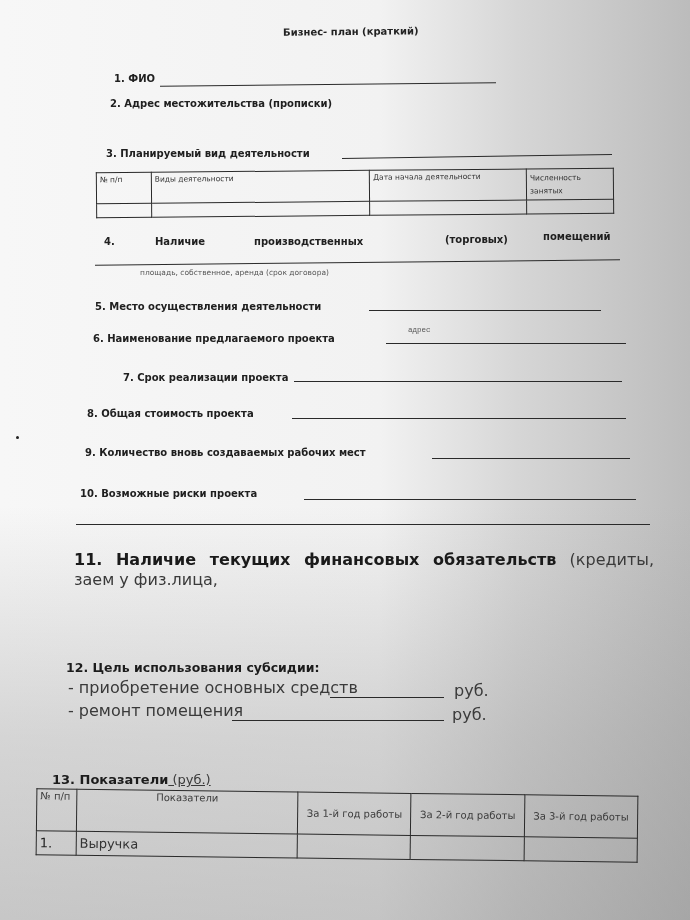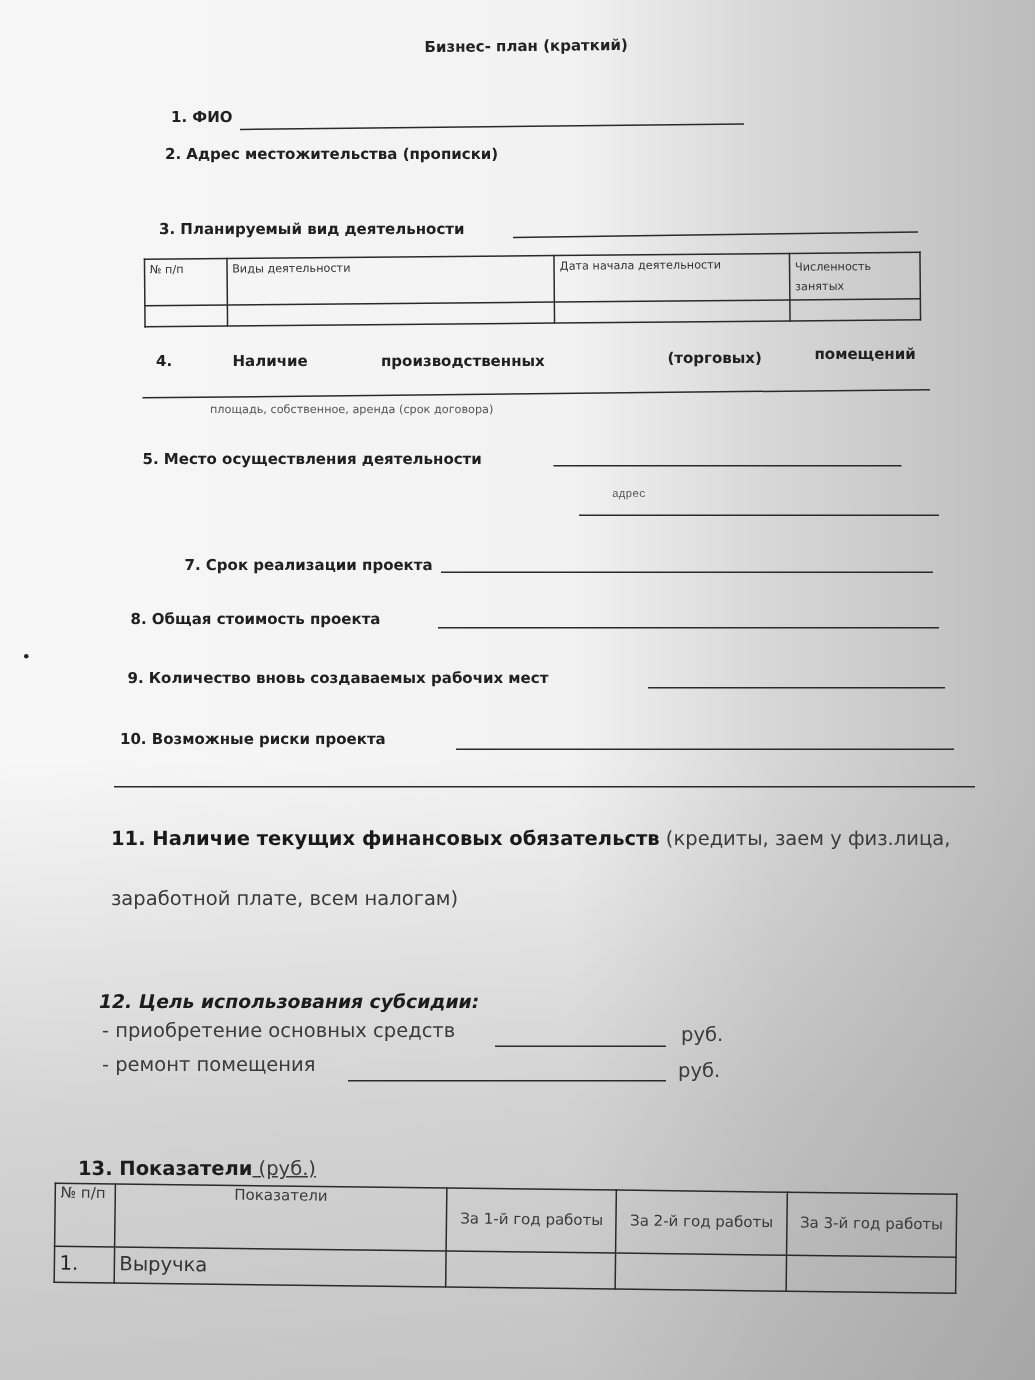--- a/index.html
+++ b/index.html
@@ -14,21 +14,21 @@
         linear-gradient(180deg, rgba(255,255,255,0.0) 0%, rgba(255,255,255,0) 55%, rgba(150,150,150,0.35) 80%, rgba(140,140,140,0.45) 100%);
     }
     .abs { position: absolute; white-space: nowrap; }
     .title { left: 283px; top: 26px; font-size: 10px; font-weight: bold; transform: rotate(-0.6deg); color: #222; }
     .lbl { font-size: 10px; font-weight: bold; color: #202020; }
     .lbl-lg { font-size: 12.5px; font-weight: bold; color: #1c1c1c; }
     .line { position: absolute; height: 0; border-top: 1.3px solid #2a2a2a; }
     .hint { font-size: 7.5px; color: #555; }
     .tbl { position: absolute; border-collapse: collapse; }
     .tbl td { border: 1.2px solid #2a2a2a; font-size: 7.5px; vertical-align: top; padding: 2px 3px; color: #333; }
-    .para { font-size: 13px; color: #3a3a3a; line-height: 20px; }
+    .para { font-size: 16px; color: #3a3a3a; line-height: 20px; }
     .para b { color: #1a1a1a; }
     .t13 td { font-size: 10px; color: #3a3a3a; text-align: center; vertical-align: middle; padding: 1px 3px; }
     .dot { position: absolute; width: 3px; height: 3px; border-radius: 50%; background: #222; }
   </style>
 </head>
 <body>
 
 <div class="page">
 
   <div class="abs title">Бизнес- план (краткий)</div>
@@ -63,42 +63,42 @@
   <div class="abs lbl" style="left:254px;top:236px;">производственных</div>
   <div class="abs lbl" style="left:445px;top:234px;">(торговых)</div>
   <div class="abs lbl" style="left:543px;top:231px;">помещений</div>
   <div class="line" style="left:95px;top:262px;width:525px;transform:rotate(-0.6deg);"></div>
   <div class="abs hint" style="left:140px;top:268px;">площадь, собственное, аренда (срок договора)</div>
 
   <div class="abs lbl" style="left:95px;top:301px;">5.  Место осуществления деятельности</div>
   <div class="line" style="left:369px;top:310px;width:232px;"></div>
   <div class="abs hint" style="left:408px;top:326px;font-family:Liberation Mono, monospace;">адрес</div>
 
+  <div class="abs lbl" style="left:93px;top:333px;">6. Наименование предлагаемого проекта</div>
   <div class="line" style="left:386px;top:343px;width:240px;"></div>
 
   <div class="abs lbl" style="left:91px;top:372px;margin-left:32px;">7. Срок реализации проекта</div>
   <div class="line" style="left:294px;top:381px;width:328px;"></div>
 
   <div class="abs lbl" style="left:87px;top:408px;">8. Общая стоимость проекта</div>
   <div class="line" style="left:292px;top:418px;width:334px;"></div>
 
   <div class="abs lbl" style="left:85px;top:447px;">9. Количество вновь создаваемых рабочих мест</div>
   <div class="line" style="left:432px;top:458px;width:198px;"></div>
 
   <div class="abs lbl" style="left:80px;top:488px;">10. Возможные риски проекта</div>
   <div class="line" style="left:304px;top:499px;width:332px;"></div>
   <div class="line" style="left:76px;top:524px;width:574px;"></div>
 
   <div class="abs para" style="left:74px;top:550px;width:580px;white-space:normal;text-align:justify;">
     <b>11. Наличие текущих финансовых обязательств</b><span> (кредиты, заем у физ.лица,</span><br>
     <br>
-    <span>заработной плате, всем налогам)</span>
   </div>
 
-  <div class="abs lbl-lg" style="left:66px;top:660px;font-style:italic;">12. Цель использования субсидии:</div>
+  <div class="abs lbl-lg" style="left:66px;top:660px;">12. Цель использования субсидии:</div>
   <div class="abs para" style="left:68px;top:680px;line-height:16px;">- приобретение основных средств</div>
   <div class="line" style="left:330px;top:697px;width:114px;"></div>
   <div class="abs para" style="left:454px;top:683px;line-height:16px;">руб.</div>
   <div class="abs para" style="left:68px;top:703px;line-height:16px;">- ремонт помещения</div>
   <div class="line" style="left:232px;top:720px;width:212px;"></div>
   <div class="abs para" style="left:452px;top:707px;line-height:16px;">руб.</div>
 
   <div class="abs" style="left:52px;top:772px;font-size:13px;color:#1c1c1c;">
     <b>13. Показатели</b><span style="color:#3a3a3a;text-decoration:underline;"> (руб.)</span>
   </div>

